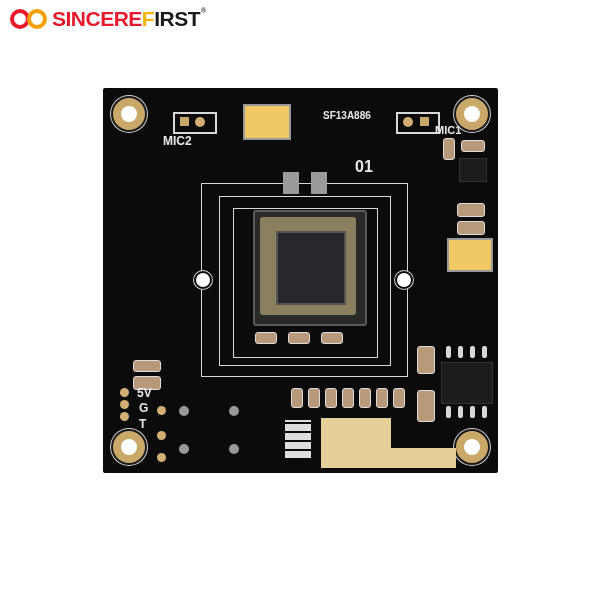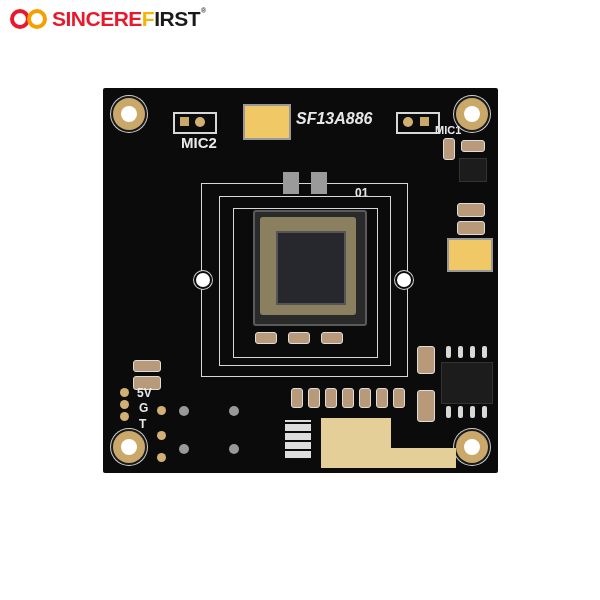--- a/index.html
+++ b/index.html
@@ -42,32 +42,32 @@
 <div class="board">
 
   <div class="hole" style="left:10px;top:10px;"></div>
   <div class="hole" style="left:353px;top:10px;"></div>
   <div class="hole" style="left:10px;top:343px;"></div>
   <div class="hole" style="left:353px;top:343px;"></div>
 
   <div class="outline" style="left:70px;top:24px;width:40px;height:18px;"></div>
   <div class="sqpad" style="left:77px;top:29px;width:9px;height:9px;"></div>
   <div class="pad" style="left:92px;top:29px;width:10px;height:10px;"></div>
-  <div class="silk" style="left:78px;top:46px;font-size:15px;">MIC2</div>
+  <div class="silk" style="left:60px;top:46px;font-size:12px;">MIC2</div>
 
   <div class="tant" style="left:140px;top:16px;width:44px;height:32px;"></div>
 
-  <div class="silk silk-sans" style="left:193px;top:22px;font-size:16px;font-style:italic;">SF13A886</div>
+  <div class="silk silk-sans" style="left:220px;top:22px;font-size:10px;">SF13A886</div>
 
   <div class="outline" style="left:293px;top:24px;width:40px;height:18px;"></div>
   <div class="pad" style="left:300px;top:29px;width:10px;height:10px;"></div>
   <div class="sqpad" style="left:317px;top:29px;width:9px;height:9px;"></div>
   <div class="silk" style="left:332px;top:36px;font-size:11px;">MIC1</div>
 
-  <div class="silk silk-sans" style="left:252px;top:70px;font-size:12px;margin-top:28px;">01</div>
+  <div class="silk silk-sans" style="left:252px;top:70px;font-size:16px;">01</div>
 
   <div class="outline" style="left:98px;top:95px;width:205px;height:192px;border-width:1px;"></div>
   <div class="outline" style="left:116px;top:108px;width:170px;height:168px;border-width:1px;"></div>
   <div class="outline" style="left:130px;top:120px;width:143px;height:148px;border-width:1px;"></div>
 
   <div style="position:absolute;left:180px;top:84px;width:16px;height:22px;background:#9a9a9a;"></div>
   <div style="position:absolute;left:208px;top:84px;width:16px;height:22px;background:#9a9a9a;"></div>
 
   <div class="mhole" style="left:93px;top:185px;"></div>
   <div class="mhole" style="left:294px;top:185px;"></div>

